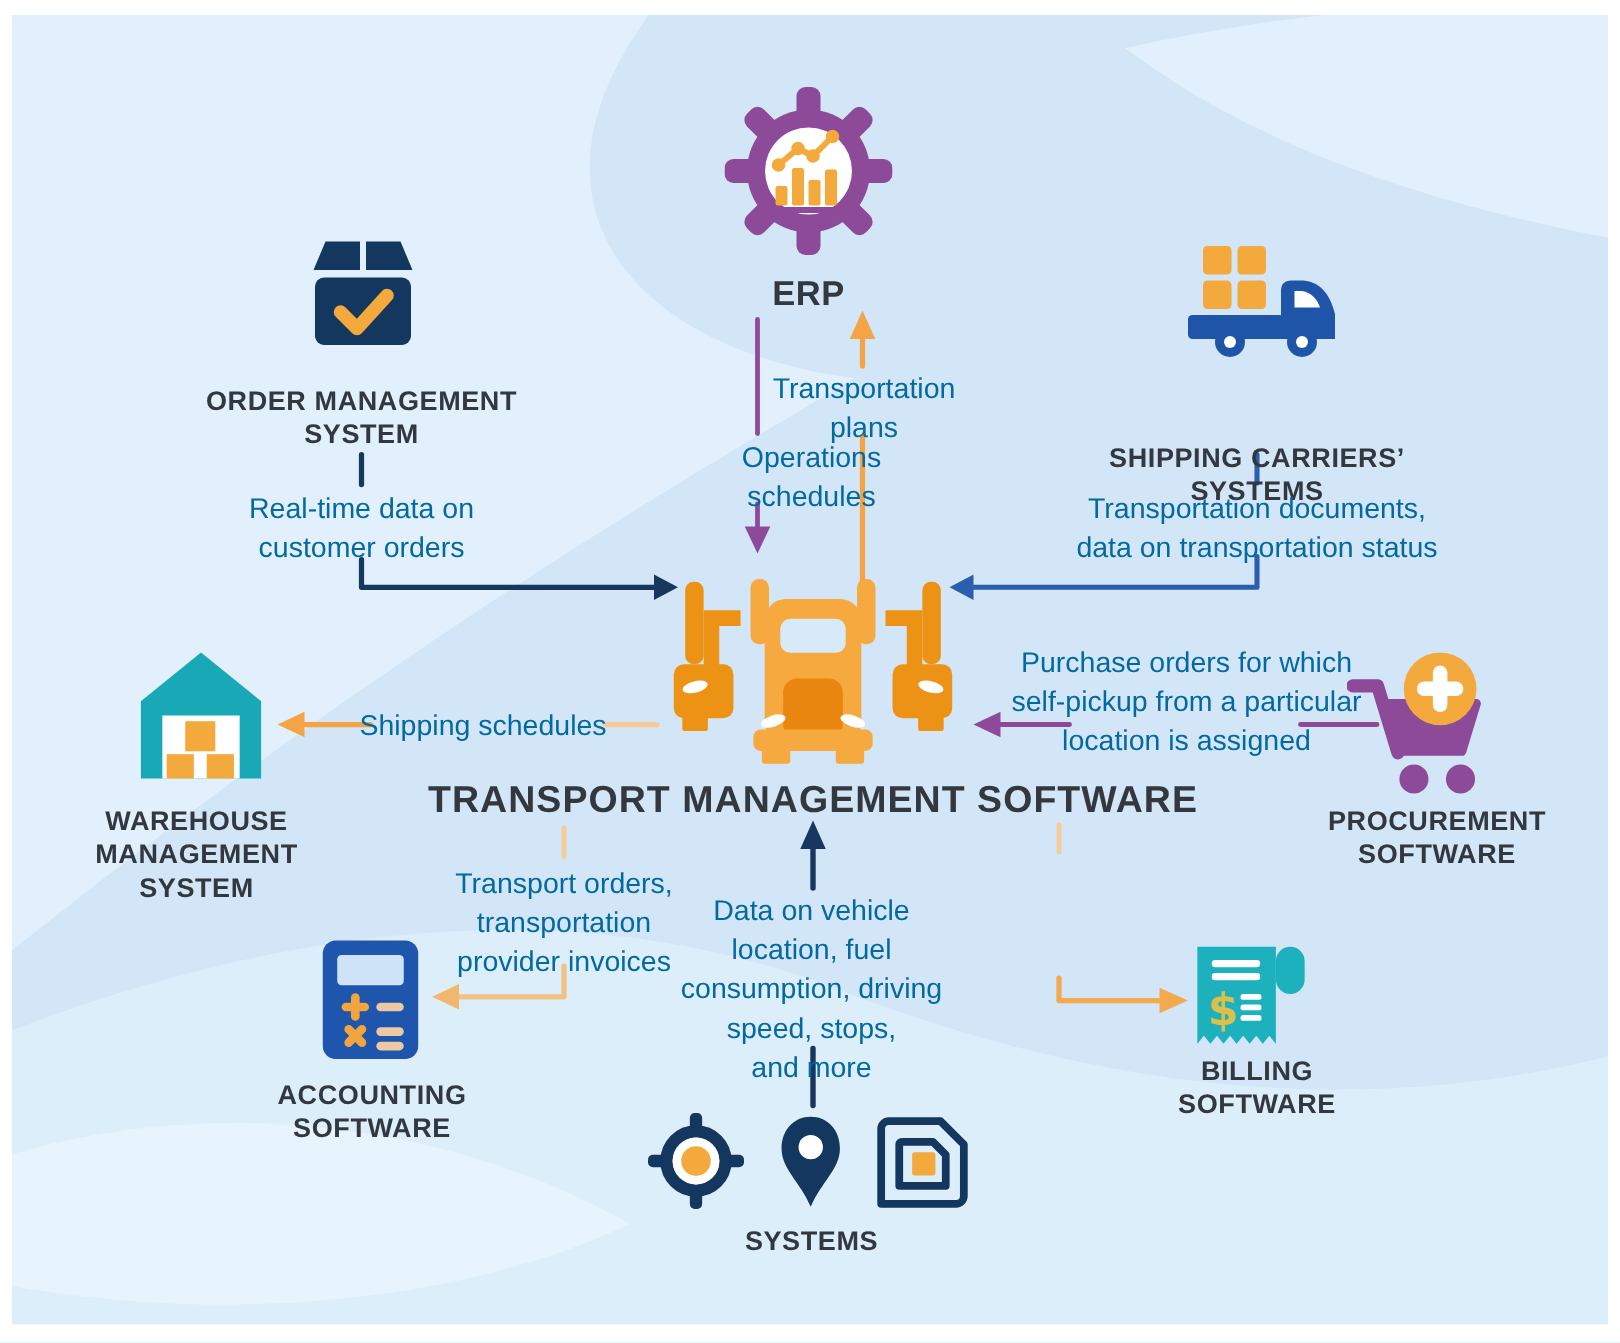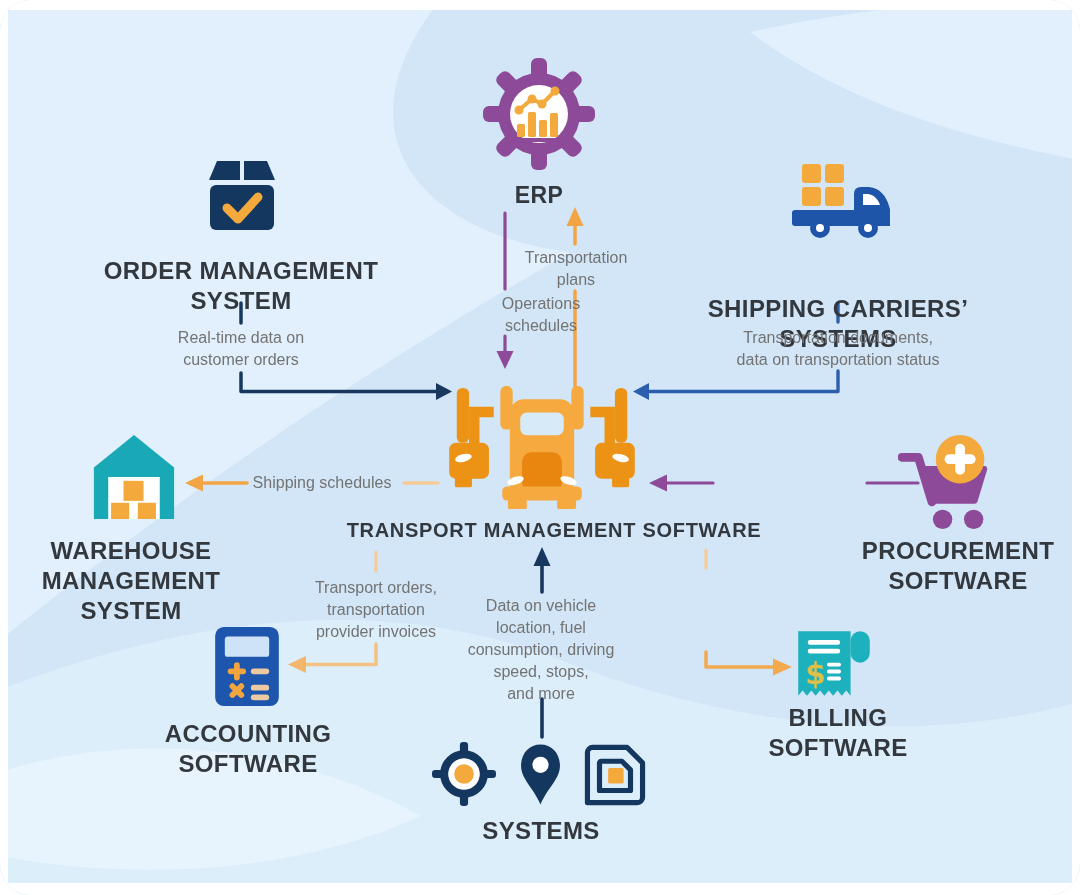--- a/index.html
+++ b/index.html
@@ -1,26 +1,26 @@
 <!DOCTYPE html>
 <html><head>
 <meta charset="utf-8">
 <style>
   html,body{margin:0;padding:0;background:#ffffff;}
   .stage{position:relative;width:1080px;height:895px;background:#d2e6f7;overflow:hidden;
-         font-family:"Liberation Sans","DejaVu Sans",sans-serif;border-radius:31px;}
+         font-family:"Liberation Sans","DejaVu Sans",sans-serif;}
   .waves{position:absolute;inset:0;z-index:0;}
   .connectors{position:absolute;inset:0;z-index:1;}
   .frame{position:absolute;inset:0;border-style:solid;border-color:#ffffff;border-width:10px 8px 12px 8px;z-index:40;pointer-events:none;}
   .icon{position:absolute;z-index:2;line-height:0;}
   .lbl{position:absolute;z-index:3;transform:translateX(-50%);white-space:pre;text-align:center;}
-  .node-lbl{font-weight:bold;color:#33383f;font-size:24px;line-height:1.24;letter-spacing:.4px;}
-  .edge-lbl{color:#737373;font-size:16px;line-height:1.38;}
+  .node-lbl{font-weight:bold;color:#33383f;font-size:18px;line-height:1.24;letter-spacing:.4px;}
+  .edge-lbl{color:#0369a1;font-size:19px;line-height:1.38;}
   .erp-lbl{font-size:23px;}
-  .title-lbl{font-size:20px;letter-spacing:.7px;margin-left:12px;}
+  .title-lbl{font-size:25px;letter-spacing:.7px;}
 </style>
 </head>
 <body>
 
 <div class="stage">
 
   <svg class="waves" viewBox="0 0 1080 895" aria-hidden="true">
     <rect x="0" y="0" width="1080" height="895" fill="#d2e6f7"></rect>
     <path d="M0,0 H440 C330,140 430,235 570,252 C430,335 250,440 0,640 Z" fill="#e1f0fc"></path>
     <path d="M1080,0 V160 C920,130 820,85 750,32 C860,8 960,0 1080,0 Z" fill="#e1f0fc"></path>
@@ -277,20 +277,23 @@
 
   <div class="lbl edge-lbl" style="left:505px;top:293px;margin-left:36px;">Operations
 schedules</div>
   <div class="lbl edge-lbl" style="left:576px;top:247px;">Transportation
 plans</div>
   <div class="lbl edge-lbl" style="left:241px;top:327px;">Real-time data on
 customer orders</div>
   <div class="lbl edge-lbl" style="left:838px;top:327px;">Transportation documents,
 data on transportation status</div>
   <div class="lbl edge-lbl" style="left:322px;top:472px;">Shipping schedules</div>
+  <div class="lbl edge-lbl" style="left:791px;top:430px;">Purchase orders for which
+self-pickup from a particular
+location is assigned</div>
   <div class="lbl edge-lbl" style="left:376px;top:577px;">Transport orders,
 transportation
 provider invoices</div>
   <div class="lbl edge-lbl" style="left:541px;top:595px;">Data on vehicle
 location, fuel
 consumption, driving
 speed, stops,
 and more</div>
 
   <div class="frame"></div>

